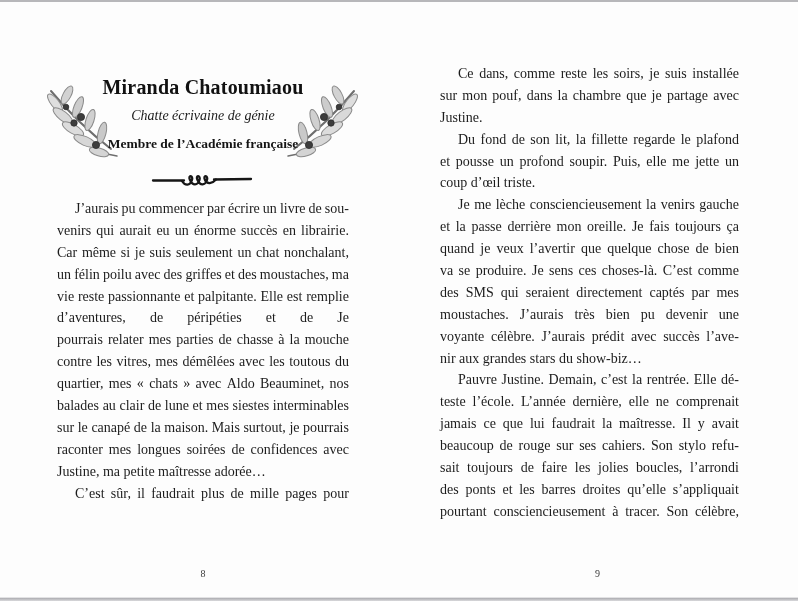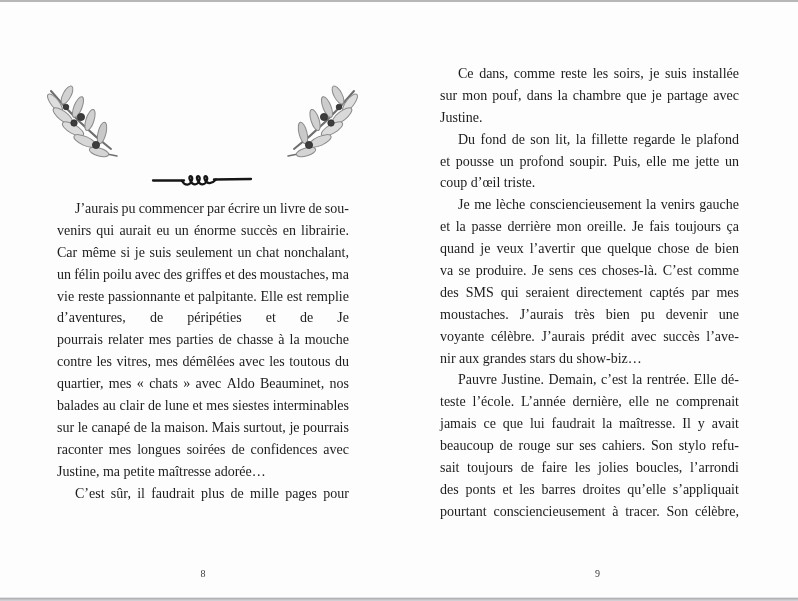--- a/index.html
+++ b/index.html
@@ -121,20 +121,25 @@
       <ellipse cx="62" cy="69" rx="4" ry="10" fill="#d4d4d4" transform="rotate(-74 62 69)"></ellipse>
     </g>
     <g fill="#3d3d3d" stroke="#2c2c2c" stroke-width="0.8">
       <circle cx="44" cy="34" r="3.6"></circle>
       <circle cx="37" cy="40" r="3.2"></circle>
       <circle cx="59" cy="62" r="3.6"></circle>
       <circle cx="29" cy="24" r="2.8"></circle>
     </g>
   </svg>
 
+  <div class="header">
+    <div class="author-name">Miranda Chatoumiaou</div>
+    <div class="author-role">Chatte écrivaine de génie</div>
+    <div class="author-membership">Membre de l’Académie française</div>
+  </div>
 
   <svg class="divider" viewBox="0 0 102 18" xmlns="http://www.w3.org/2000/svg">
     <g stroke="#161616" stroke-width="2.3" fill="none" stroke-linecap="round">
       <path d="M2 9.5 L33 9.5"></path>
       <path d="M31 10 C34 15 39 15 41 9 C42.5 4 36.5 3.5 39 9 C41.5 14.5 46.5 15 48.5 9 C50 4 44 3.5 46.5 9 C49 14.5 54 15 56 9 C57.5 4 51.5 3.5 54 9 C56 13.5 61 13 65 8.5"></path>
       <path d="M63 8.5 L100 8"></path>
     </g>
   </svg>
 
   <div id="left-body" class="page-body">

